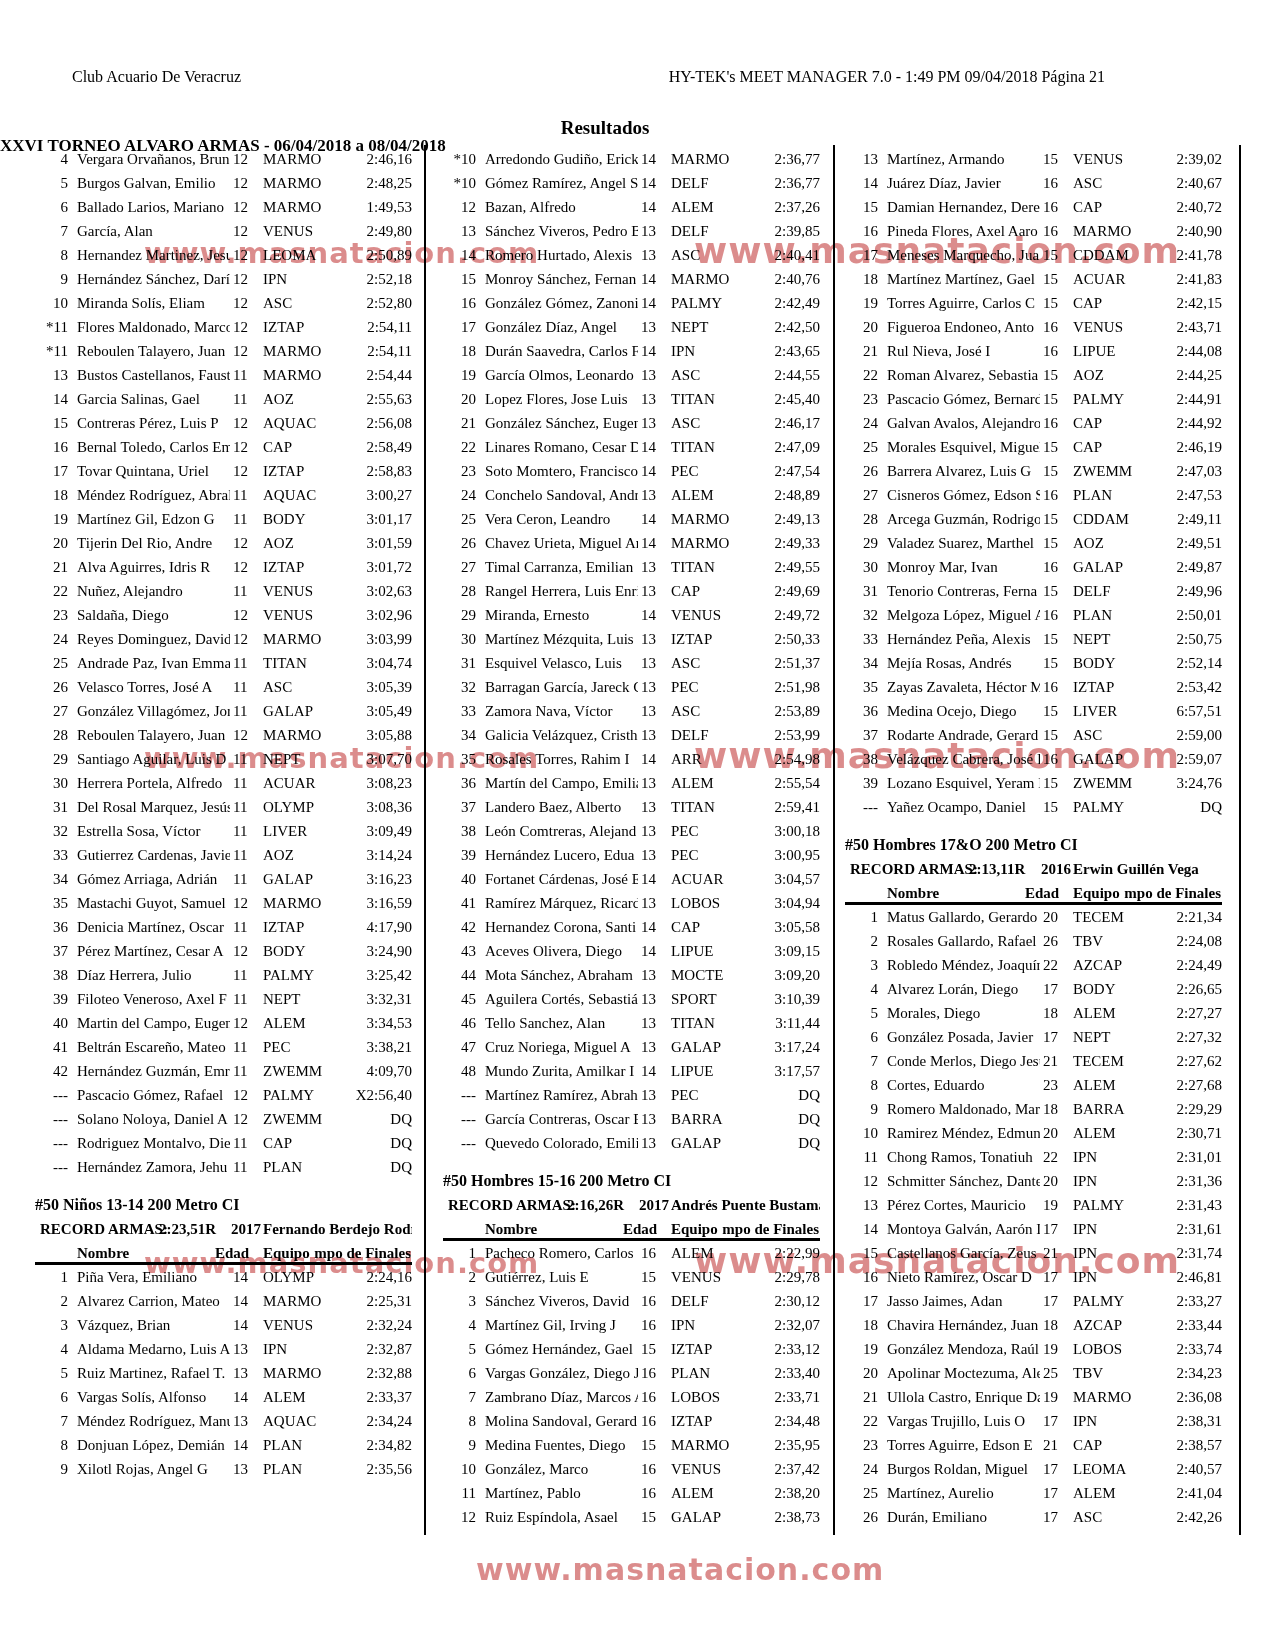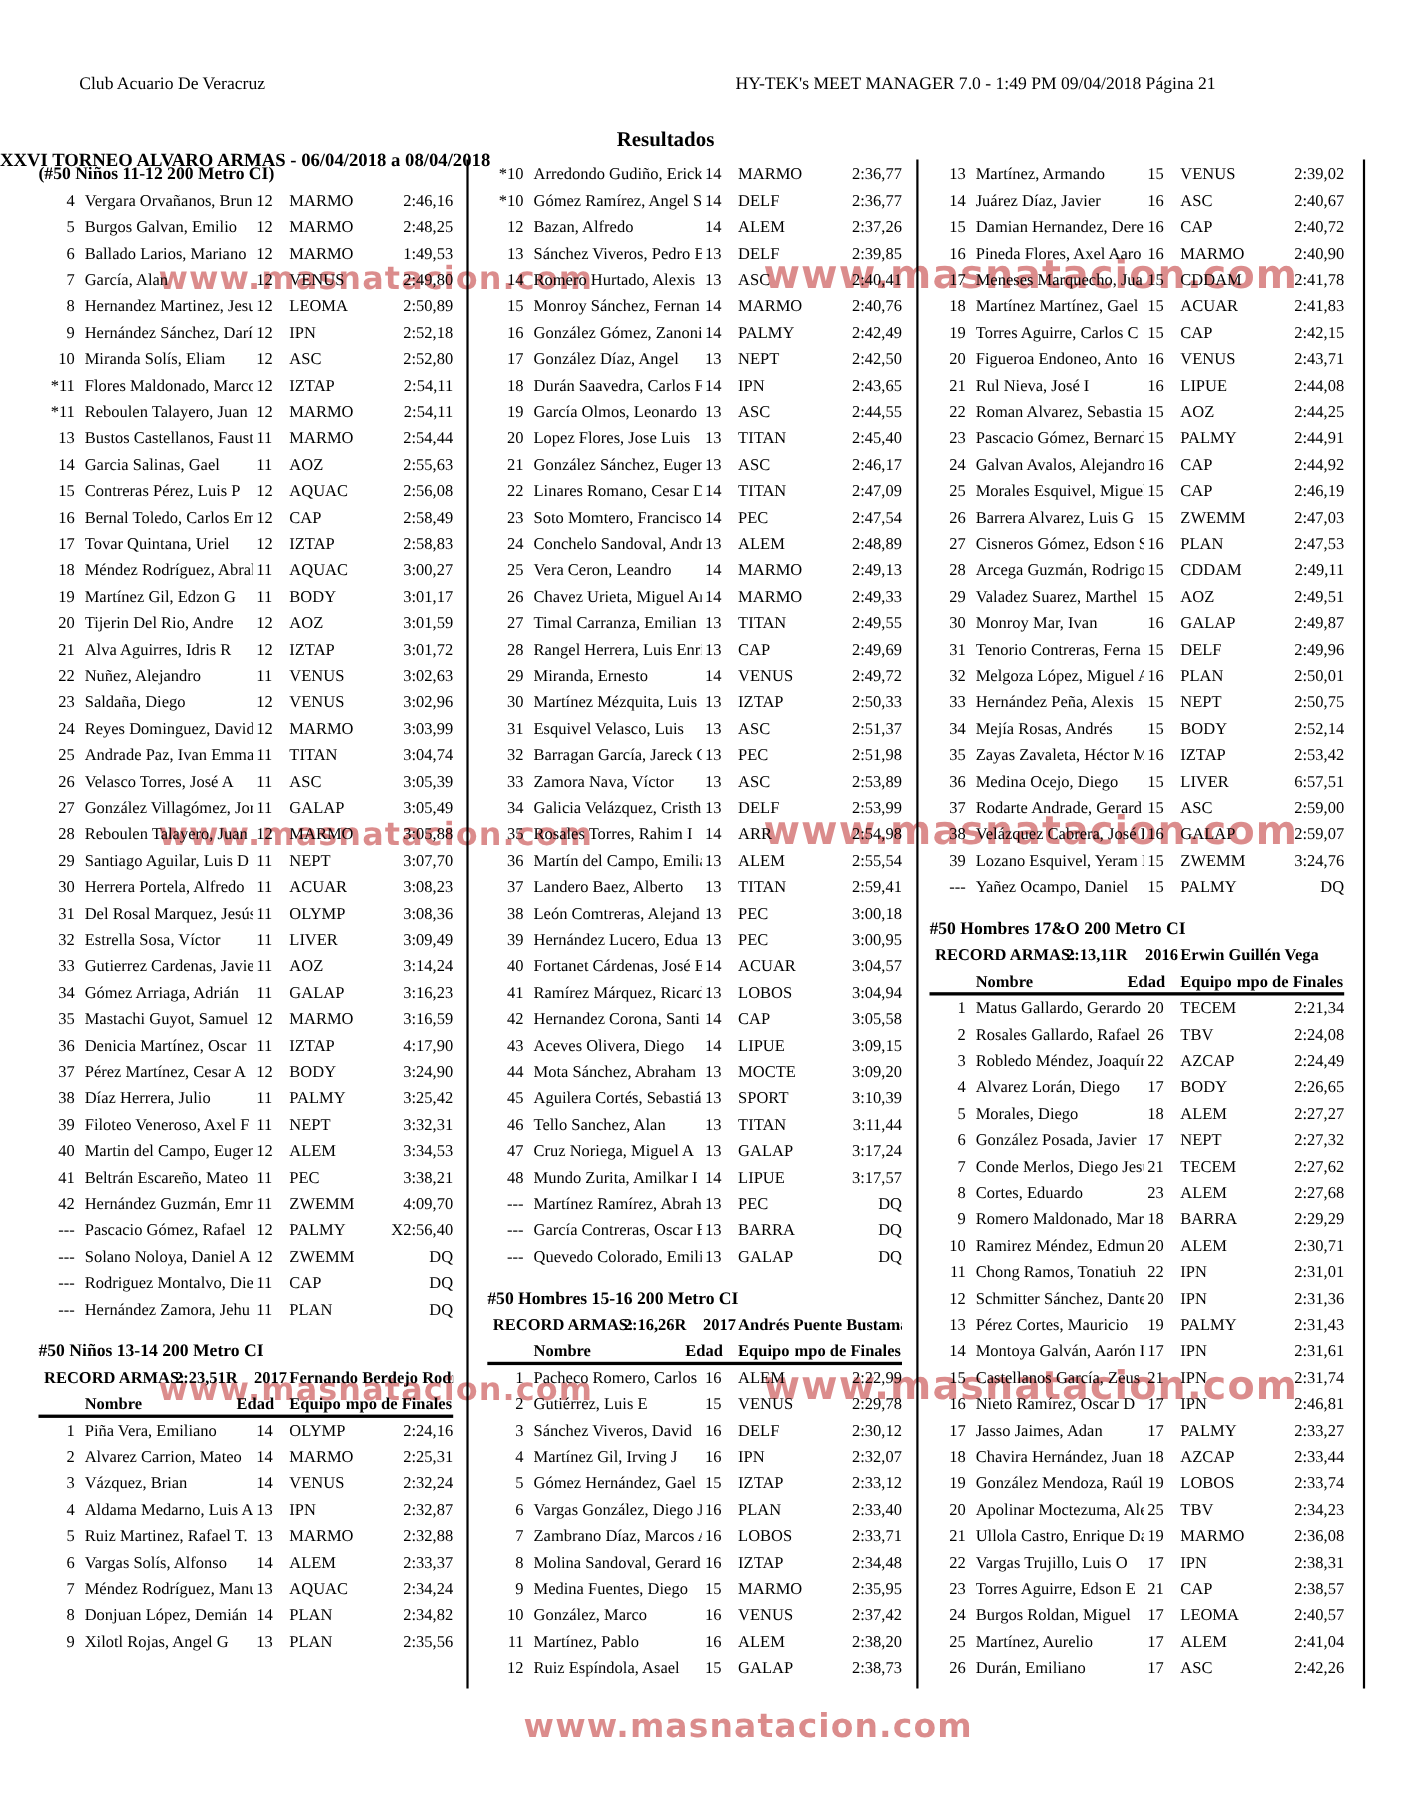--- a/index.html
+++ b/index.html
@@ -65,21 +65,20 @@
 <div class="hdr-gen">HY-TEK's MEET MANAGER 7.0 - 1:49 PM 09/04/2018 Página 21</div>
 <div class="hdr-title">XXVI TORNEO ALVARO ARMAS - 06/04/2018 a 08/04/2018</div>
 <div class="hdr-sub">Resultados</div>
 
 <div class="vdiv d1"></div>
 <div class="vdiv d2"></div>
 <div class="vdiv d3"></div>
 
 <div class="col c0">
     <div class="section">
-      <div class="section-title">(#50 Niños 11-12 200 Metro CI)</div>
       <div class="result-row">
         <span class="c-rank">4</span>
         <span class="c-name">Vergara Orvañanos, Brun</span>
         <span class="c-age">12</span>
         <span class="c-team">MARMO</span>
         <span class="c-time">2:46,16</span>
       </div>
       <div class="result-row">
         <span class="c-rank">5</span>
         <span class="c-name">Burgos Galvan, Emilio</span>

